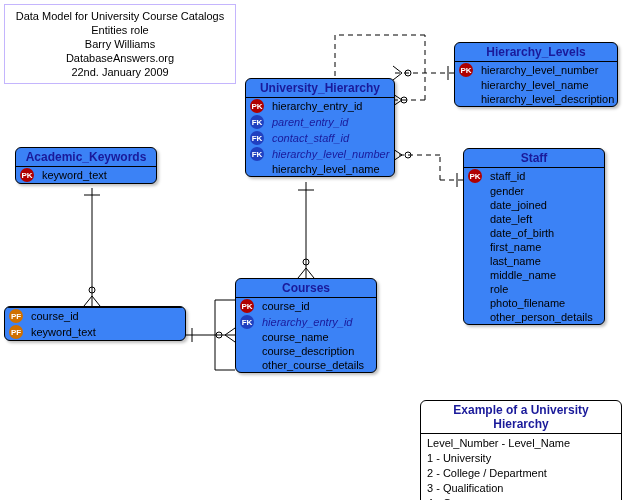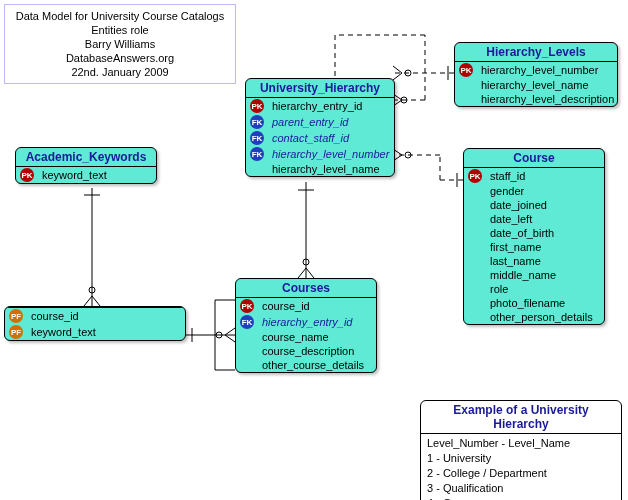--- a/index.html
+++ b/index.html
@@ -1,16 +1,16 @@
 <!DOCTYPE html>
 <html><head>
 <meta charset="utf-8">
 <style>
 body{margin:0;font-family:Arial,Helvetica,sans-serif;font-size:11px;background:#fff;width:628px;height:500px;position:relative}
-.box{position:absolute;border:1px solid #000;border-radius:6px;background:#5eead4;box-shadow:2px 2px 3px rgba(0,0,0,.25);overflow:hidden}
+.box{position:absolute;border:1px solid #000;border-radius:6px;background:#3b82f6;box-shadow:2px 2px 3px rgba(0,0,0,.25);overflow:hidden}
 .box-title{font-weight:bold;color:#1a1a9a;text-align:center;padding:2px 6px;font-size:12px}
 .box-sep{border-top:1px solid #000}
 .row{display:flex;align-items:center;padding:1px 6px 1px 4px;gap:8px;white-space:nowrap}
 .badge{width:14px;height:14px;border-radius:50%;font-size:8px;font-weight:bold;color:#fff;display:flex;align-items:center;justify-content:center;flex-shrink:0}
 .pk{background:#b00000}
 .fk{background:#2040c0}
 .pf{background:#d07000}
 .blank-badge{width:14px;flex-shrink:0}
 .fk-txt{font-style:italic;color:#1a1a9a}
 .info-box{position:absolute;border:1px solid #c4b5fd;background:#fff;padding:4px 8px;font-size:11px;line-height:14px}
@@ -162,21 +162,21 @@
     <div class="row">
       <span class="blank-badge"></span>
       <span>course_description</span>
     </div>
     <div class="row">
       <span class="blank-badge"></span>
       <span>other_course_details</span>
     </div>
   </div>
 <div id="ent-s" class="box" style="left:463px;top:148px;width:140px">
-    <div class="box-title">Course</div>
+    <div class="box-title">Staff</div>
     <div class="box-sep"></div>
     <div class="row">
       <span class="badge pk">PK</span>
       <span>staff_id</span>
     </div>
     <div class="row">
       <span class="blank-badge"></span>
       <span>gender</span>
     </div>
     <div class="row">

